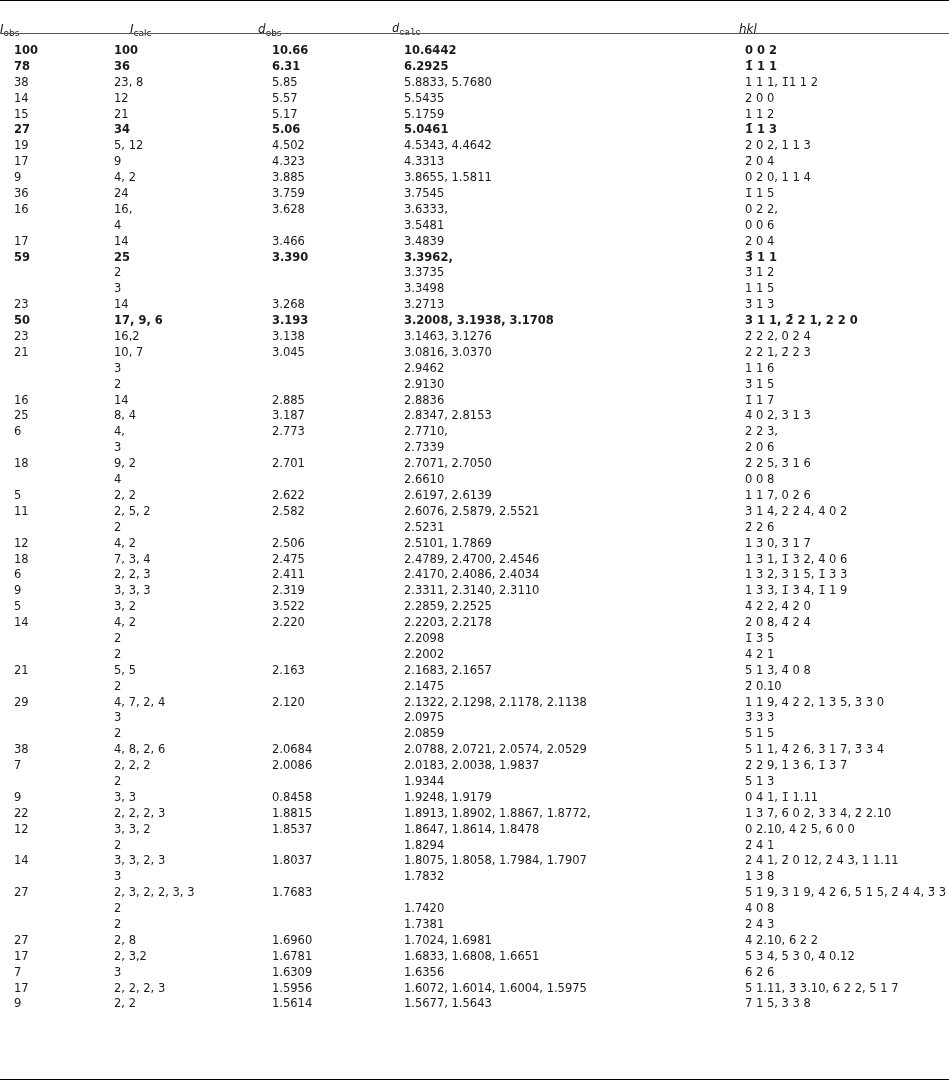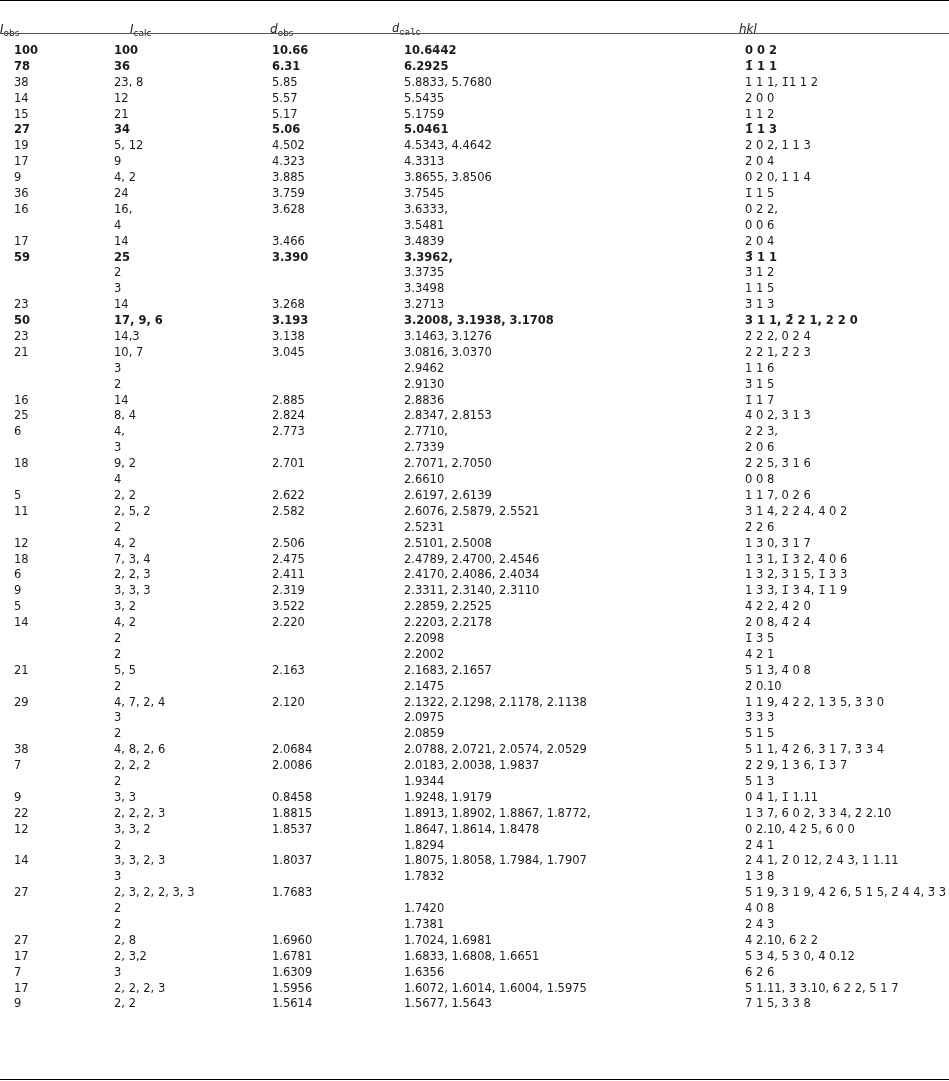--- a/index.html
+++ b/index.html
@@ -9,21 +9,21 @@
     font-size: 11.5px; color: #1a1a1a;
   }
   .table-wrap { position: relative; width: 949px; }
   .rule-top { position: absolute; left: 0; top: 0; width: 949px; height: 0; border-top: 1.5px solid #000; }
   .rule-mid { position: absolute; left: 0; top: 33px; width: 949px; height: 0; border-top: 1px solid #555; }
   .rule-bot { position: absolute; left: 0; top: 1079px; width: 949px; height: 0; border-top: 1.5px solid #000; }
   .hdr { position: absolute; top: 8px; height: 20px; font-style: italic; font-size: 12px; margin-top: 14px; }
   .hdr sub { font-style: normal; font-size: 9px; vertical-align: -3px; }
   .h-iobs { left: 0px; }
   .h-icalc { left: 130px; }
-  .h-dobs { left: 270px; }
+  .h-dobs { left: 258px; }
   .h-dcalc { left: 392px; font-family: Liberation Mono, monospace; }
   .h-hkl { left: 739px; }
   .rows { position: absolute; top: 43px; left: 14px; width: 949px; }
   .row { position: relative; height: 15.9px; line-height: 15.9px; white-space: nowrap; }
   .row.bold { font-weight: bold; }
   .row span { position: absolute; top: 0; }
   .c-iobs { left: 0px; }
   .c-icalc { left: 100px; }
   .c-dobs { left: 258px; }
   .c-dcalc { left: 390px; }
@@ -97,21 +97,21 @@
         <span class="c-iobs">17</span>
         <span class="c-icalc">9</span>
         <span class="c-dobs">4.323</span>
         <span class="c-dcalc">4.3313</span>
         <span class="c-hkl">2̄ 0 4</span>
       </div>
       <div class="row">
         <span class="c-iobs">9</span>
         <span class="c-icalc">4, 2</span>
         <span class="c-dobs">3.885</span>
-        <span class="c-dcalc">3.8655, 3.8506</span>
+        <span class="c-dcalc">3.8655, 1.5811</span>
         <span class="c-hkl">0 2 0, 1 1 4</span>
       </div>
       <div class="row">
         <span class="c-iobs">36</span>
         <span class="c-icalc">24</span>
         <span class="c-dobs">3.759</span>
         <span class="c-dcalc">3.7545</span>
         <span class="c-hkl">1̄ 1 5</span>
       </div>
       <div class="row">
@@ -165,21 +165,21 @@
       </div>
       <div class="row bold">
         <span class="c-iobs">50</span>
         <span class="c-icalc">17, 9, 6</span>
         <span class="c-dobs">3.193</span>
         <span class="c-dcalc">3.2008, 3.1938, 3.1708</span>
         <span class="c-hkl">3 1 1, 2̄ 2 1, 2 2 0</span>
       </div>
       <div class="row">
         <span class="c-iobs">23</span>
-        <span class="c-icalc">14,3</span>
+        <span class="c-icalc">16,2</span>
         <span class="c-dobs">3.138</span>
         <span class="c-dcalc">3.1463, 3.1276</span>
         <span class="c-hkl">2̄ 2 2, 0 2 4</span>
       </div>
       <div class="row">
         <span class="c-iobs">21</span>
         <span class="c-icalc">10, 7</span>
         <span class="c-dobs">3.045</span>
         <span class="c-dcalc">3.0816, 3.0370</span>
         <span class="c-hkl">2 2 1, 2̄ 2 3</span>
@@ -201,21 +201,21 @@
       <div class="row">
         <span class="c-iobs">16</span>
         <span class="c-icalc">14</span>
         <span class="c-dobs">2.885</span>
         <span class="c-dcalc">2.8836</span>
         <span class="c-hkl">1̄ 1 7</span>
       </div>
       <div class="row">
         <span class="c-iobs">25</span>
         <span class="c-icalc">8, 4</span>
-        <span class="c-dobs">2.824</span>
+        <span class="c-dobs">3.187</span>
         <span class="c-dcalc">2.8347, 2.8153</span>
         <span class="c-hkl">4̄ 0 2, 3 1 3</span>
       </div>
       <div class="row">
         <span class="c-iobs">6</span>
         <span class="c-icalc">4,</span>
         <span class="c-dobs">2.773</span>
         <span class="c-dcalc">2.7710,</span>
         <span class="c-hkl">2 2 3,</span>
       </div>
@@ -258,21 +258,21 @@
         <span class="c-iobs"></span>
         <span class="c-icalc">2</span>
         <span class="c-dobs"></span>
         <span class="c-dcalc">2.5231</span>
         <span class="c-hkl">2̄ 2 6</span>
       </div>
       <div class="row">
         <span class="c-iobs">12</span>
         <span class="c-icalc">4, 2</span>
         <span class="c-dobs">2.506</span>
-        <span class="c-dcalc">2.5101, 2.5008</span>
+        <span class="c-dcalc">2.5101, 1.7869</span>
         <span class="c-hkl">1 3 0, 3̄ 1 7</span>
       </div>
       <div class="row">
         <span class="c-iobs">18</span>
         <span class="c-icalc">7, 3, 4</span>
         <span class="c-dobs">2.475</span>
         <span class="c-dcalc">2.4789, 2.4700, 2.4546</span>
         <span class="c-hkl">1 3 1, 1̄ 3 2, 4̄ 0 6</span>
       </div>
       <div class="row">

